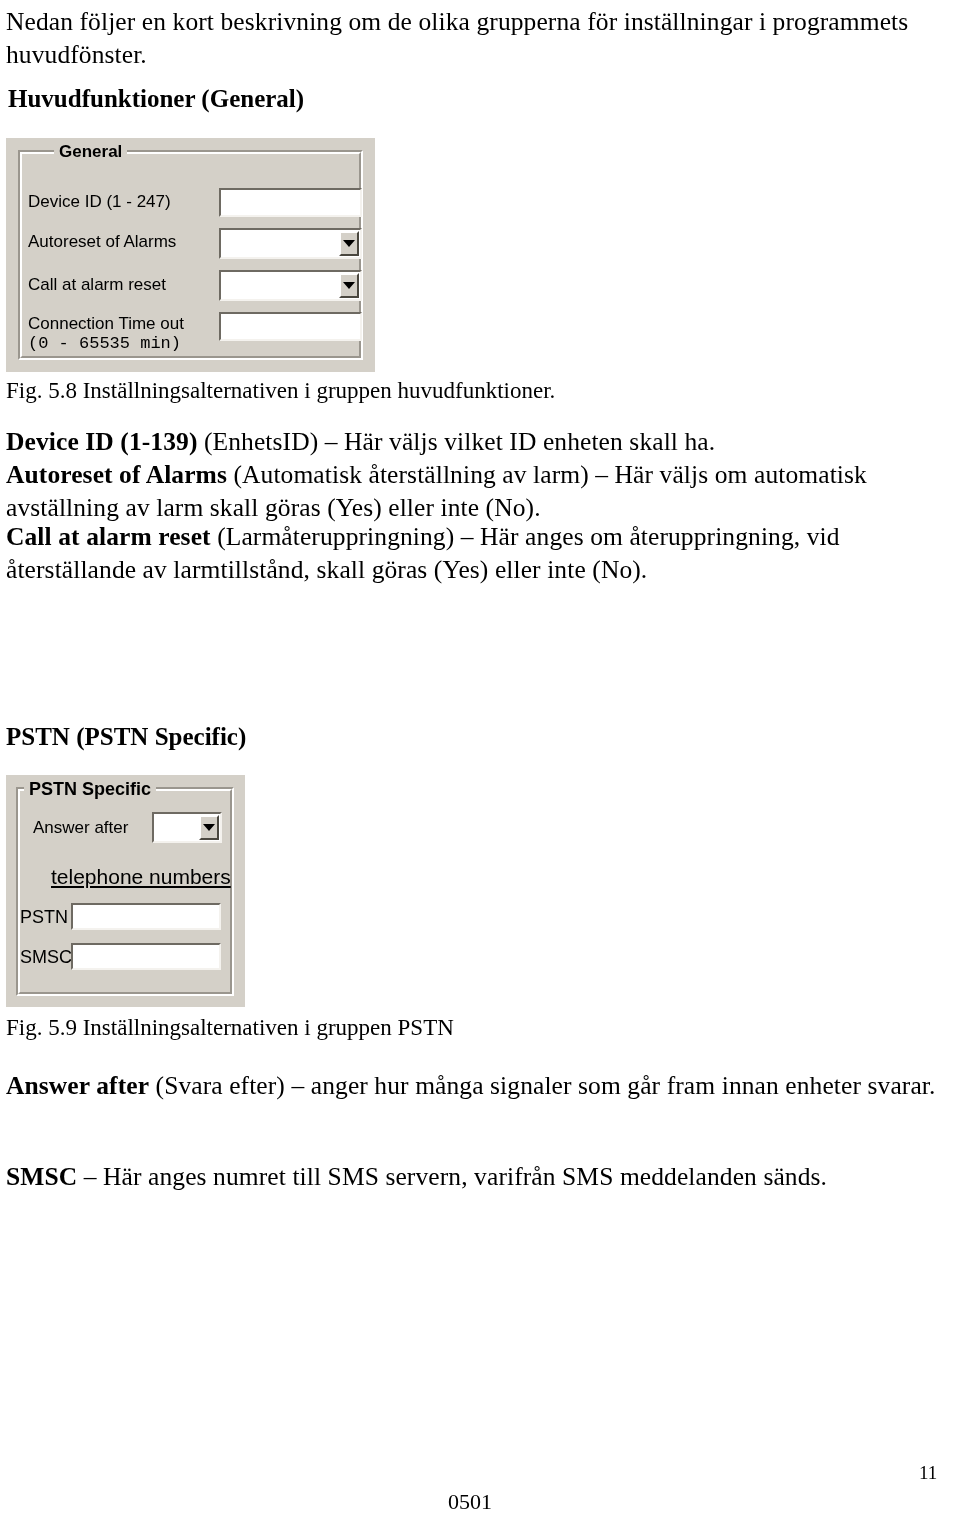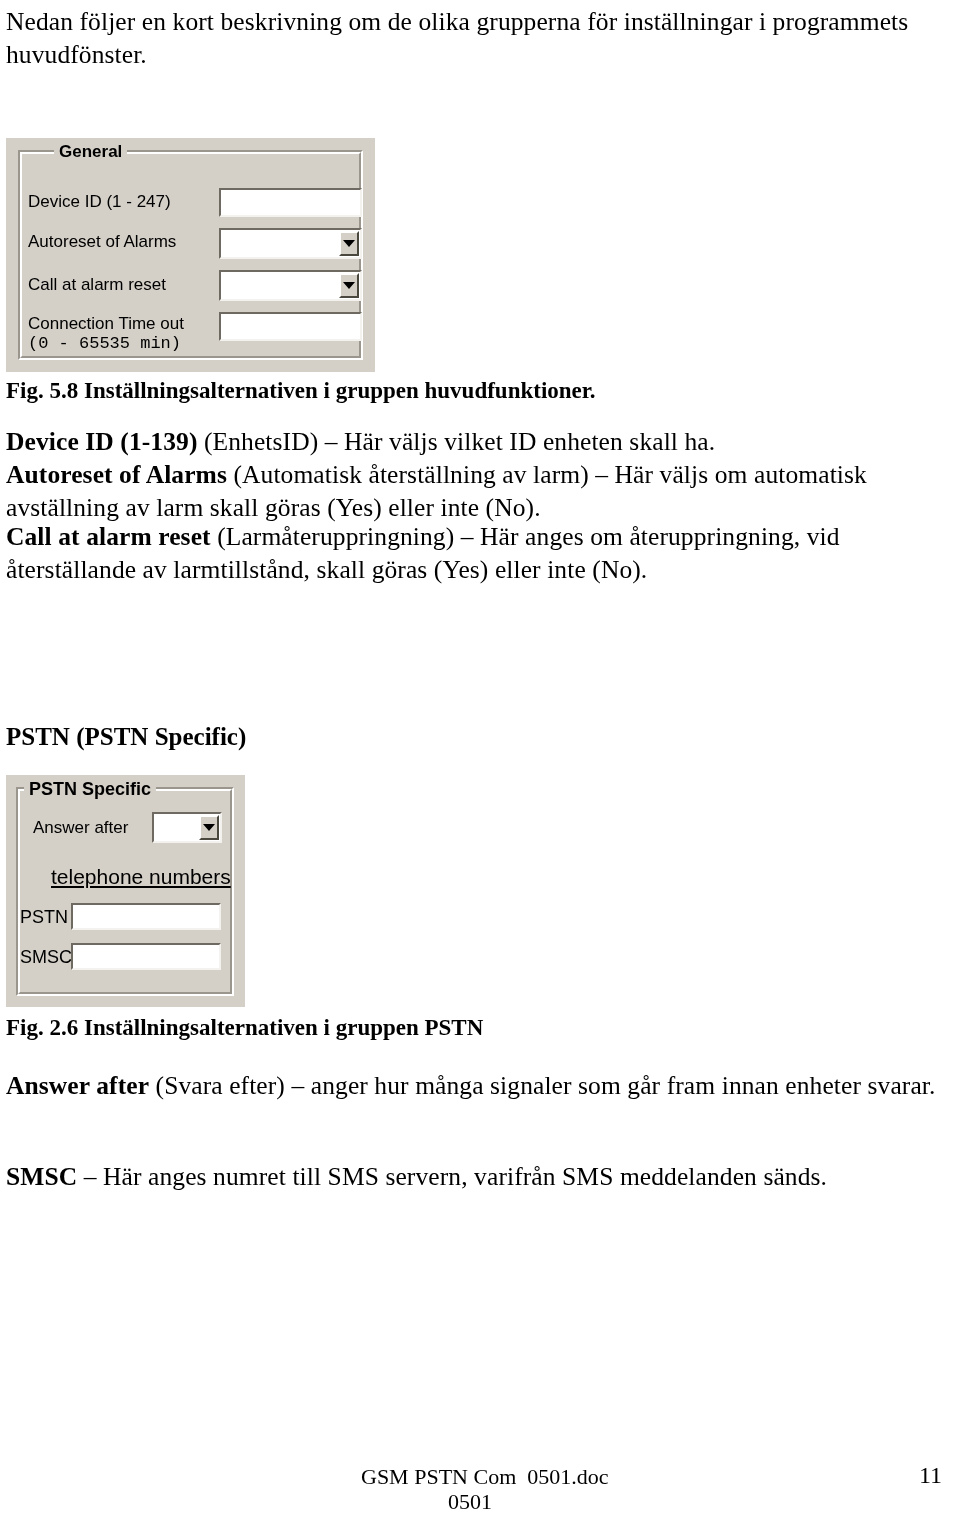--- a/index.html
+++ b/index.html
@@ -36,21 +36,21 @@
   .heading {
     position: absolute;
     font-size: 25px;
     font-weight: bold;
     line-height: 30px;
   }
 
   .caption {
     position: absolute;
     font-size: 23px;
-    font-weight: bold;
+    font-weight: normal;
     line-height: 28px;
   }
 
   
   .dlg {
     position: absolute;
     background: #d4d0c8;
     font-family: "Liberation Sans", "DejaVu Sans", sans-serif;
     box-sizing: border-box;
   }
@@ -133,36 +133,39 @@
   }
 
   
   .footer-doc {
     position: absolute;
     font-size: 22px;
     white-space: pre;
   }
   .footer-num {
     position: absolute;
-    font-size: 24px;
+    font-size: 19px;
   }
   .footer-sub {
     position: absolute;
     font-size: 22px;
   }
 </style>
 </head>
 <body>
 
 <div class="page">
 
   <div class="para" style="left:6px; top:5px; width:930px;">
     <span>Nedan följer en kort beskrivning om de olika grupperna för inställningar i programmets huvudfönster.</span>
   </div>
 
+  <div class="heading" style="left:8px; top:84px;">
+    <span>Huvudfunktioner (General)</span>
+  </div>
 
   <div class="dlg" style="left:6px; top:138px; width:369px; height:234px;">
 
     <div class="gb" style="left:12px; top:12px; width:345px; height:210px;"></div>
     <div class="gb2" style="left:14px; top:14px; width:341px; height:206px;"></div>
 
     <div class="gb-legend" style="left:20px; top:4px; font-size:17px;margin-left:28px;">General</div>
 
     <div class="dlg-label" style="left:22px; top:54px; font-size:17px;">Device ID (1 - 247)</div>
     <div class="textbox" style="left:213px; top:50px; width:143px; height:29px;"></div>
@@ -224,29 +227,28 @@
     <div class="dlg-label u" style="left:45px; top:90px; font-size:21px;">telephone numbers</div>
 
     <div class="dlg-label" style="left:14px; top:132px; font-size:18px;">PSTN</div>
     <div class="textbox" style="left:65px; top:128px; width:150px; height:27px;"></div>
 
     <div class="dlg-label" style="left:14px; top:172px; font-size:18px;">SMSC</div>
     <div class="textbox" style="left:65px; top:168px; width:150px; height:27px;"></div>
   </div>
 
   <div class="caption" style="left:6px; top:1014px;">
-    <span>Fig. 2.6 Inställningsalternativen i gruppen PSTN</span>
+    <span>Fig. 5.9 Inställningsalternativen i gruppen PSTN</span>
   </div>
 
   <div class="para" style="left:6px; top:1069px; width:948px;">
     <b>Answer after</b><span> (Svara efter) – anger hur många signaler som går fram innan enheter svarar.</span>
   </div>
 
 
   <div class="para" style="left:6px; top:1160px; width:900px;">
     <b>SMSC</b><span> – Här anges numret till SMS servern, varifrån SMS meddelanden sänds.</span>
   </div>
 
-  <div class="footer-doc" style="left:361px; top:1464px;">GSM PSTN Com  0501.doc</div>
   <div class="footer-sub" style="left:448px; top:1489px;">0501</div>
   <div class="footer-num" style="left:919px; top:1462px;">11</div>
 
 </div>
 
 </body></html>

